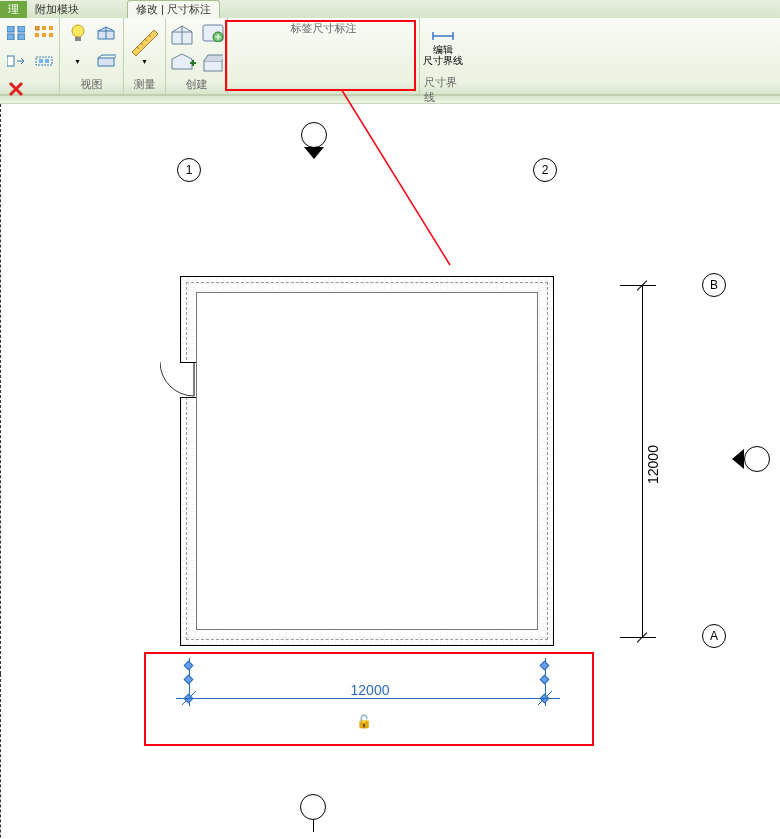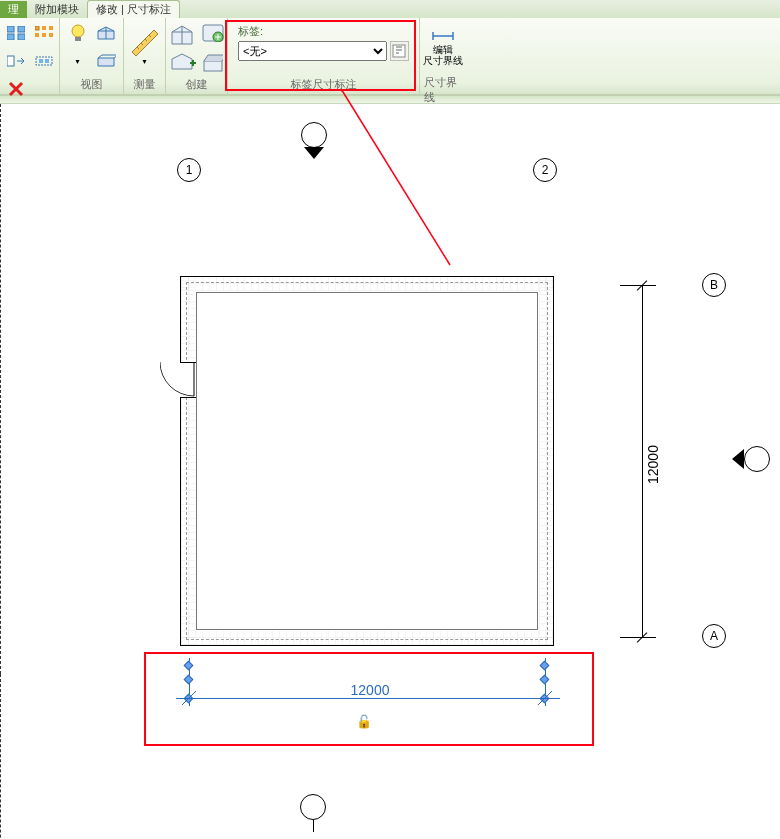--- a/index.html
+++ b/index.html
@@ -1,21 +1,21 @@
 <!DOCTYPE html>
 <html><head>
   <meta charset="utf-8">
   <style>
     * { box-sizing: border-box; margin: 0; padding: 0; }
     body { font-family: "Microsoft YaHei", SimSun, sans-serif; font-size: 11px; background: #fff; width: 780px; height: 839px; overflow: hidden; }
 
     
     .tab-strip { height: 18px; background: linear-gradient(#e8efe0, #d6e6ca); display: flex; align-items: flex-end; padding-left: 0; }
     .tab { padding: 1px 8px; font-size: 11px; color: #333; cursor: pointer; border-top-left-radius: 3px; border-top-right-radius: 3px; }
-    .tab.active { background: #f4f8ef; border: 1px solid #a8c090; border-bottom: none; }
+    .tab.active { background: #f4f8ef; border: 1px solid #a8c090; border-bottom: none; margin-left: 40px; }
     .ribbon { height: 78px; background: linear-gradient(#f9fbf5, #eaf2e0 85%, #d8e6cc); border-bottom: 2px solid #c0d0b0; display: flex; position: relative; }
 
     .panel { display: flex; flex-direction: column; align-items: center; justify-content: space-between; border-right: 1px solid #c0d4b0; padding: 2px 4px 0; }
     .panel-body { display: flex; align-items: flex-start; gap: 2px; flex: 1; }
     .panel-title { font-size: 11px; color: #666; padding: 1px 0 2px; }
 
     .icon-cell { width: 26px; height: 26px; display: flex; align-items: center; justify-content: center; cursor: pointer; border-radius: 2px; }
     .col { display: flex; flex-direction: column; gap: 2px; }
     .row { display: flex; gap: 2px; }
 
@@ -195,34 +195,20 @@
               <rect x="1" y="7" width="18" height="10" fill="#e8eef6" stroke="#6a829c"></rect>
               <path d="M1,7 L5,1 L23,1 L19,7" fill="#d0d8e4" stroke="#6a829c"></path>
             </svg>
           </div>
       </div>
     </div>
     <div class="panel-title">创建</div>
   </div>
 
   <div class="panel label-panel">
-    <div class="label-group">
-      <span class="lbl">标签:</span>
-      <div class="combo">
-        <select>
-          <option>&lt;无&gt;</option>
-        </select>
-        <div class="mini-btn">
-            <svg width="14" height="14">
-              <rect x="1" y="1" width="12" height="12" fill="#fff" stroke="#888"></rect>
-              <path d="M4,3 L10,3 M4,6 L10,6 M4,9 L7,9" stroke="#666"></path>
-            </svg>
-          </div>
-      </div>
-    </div>
     <div class="panel-title">标签尺寸标注</div>
   </div>
 
   <div class="panel" style="width:46px;border-right:none;">
     <div class="panel-body">
       <div class="big-icon">
         <svg width="26" height="16">
             <path d="M3,8 L23,8 M3,4 L3,12 M23,4 L23,12" stroke="#3a78c8" stroke-width="1.5"></path>
           </svg>
         <span>编辑</span>

